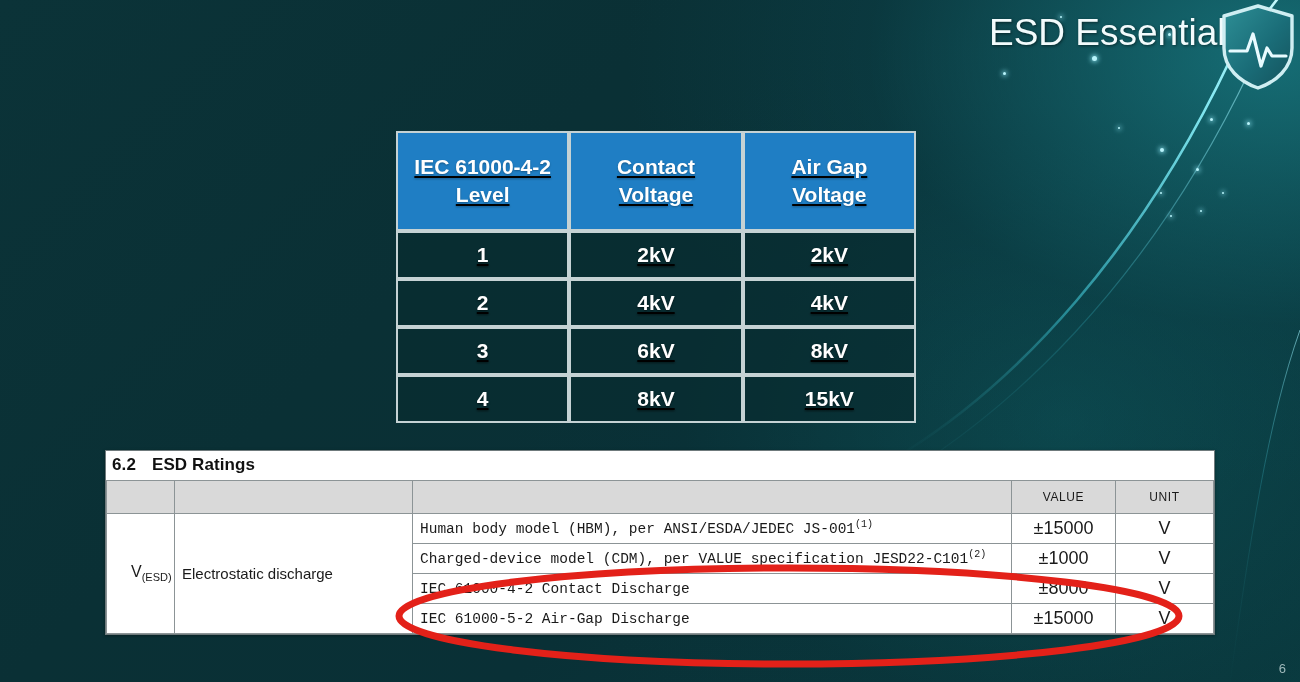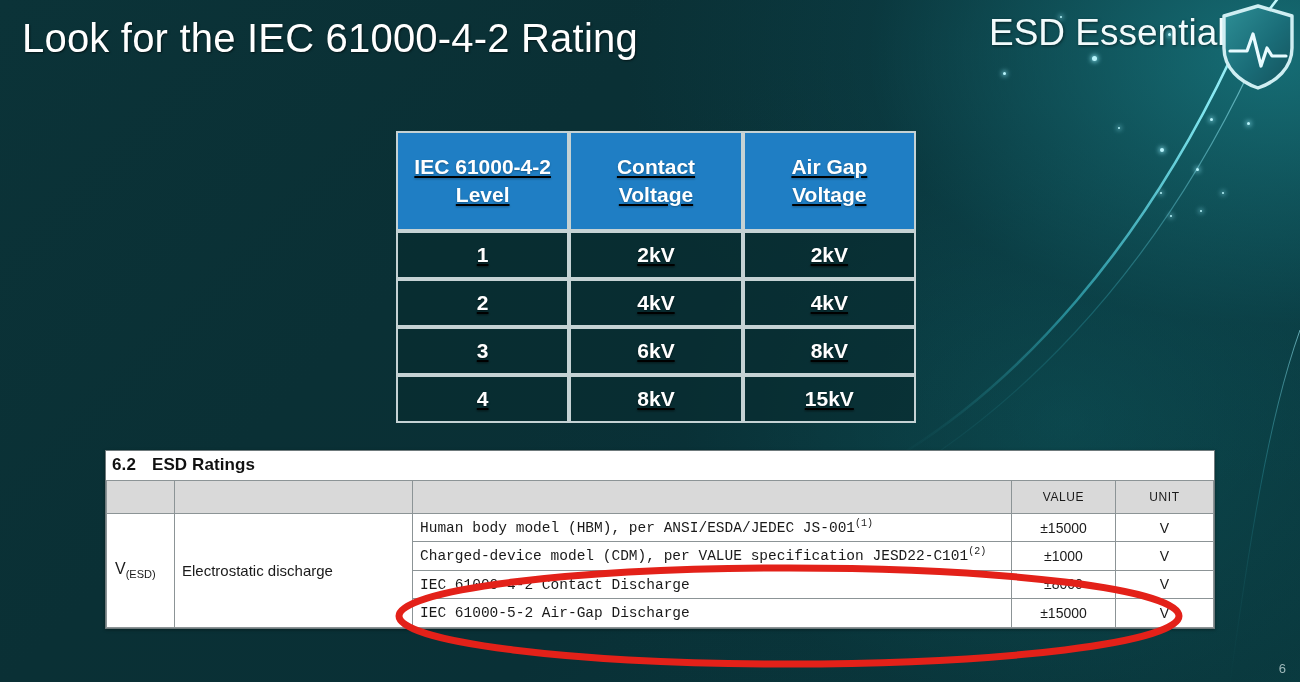--- a/index.html
+++ b/index.html
@@ -142,31 +142,31 @@
     font-size: 12px;
     font-weight: normal;
     letter-spacing: 0.6px;
     height: 24px;
   }
   .ds-table thead th.blank { background: #d9d9d9; }
   td.sym {
     width: 68px;
     text-align: left;
     font-size: 16px;
-    padding-left: 8px;
+    padding-left: 24px;
   }
   td.sym sub { font-size: 11px; }
   td.param {
     width: 238px;
     font-size: 15px;
   }
   td.desc { font-size: 14.5px; line-height: 1.28; font-family: Liberation Mono, monospace; }
   td.value, td.unit {
     text-align: center;
-    font-size: 14px;
+    font-size: 18px;
   }
   col.c-value { width: 104px; }
   col.c-unit  { width: 98px; }
   .sup { font-size: 10px; vertical-align: super; }
 
   
   .annot {
     position: absolute;
     left: 393px;
     top: 562px;
@@ -217,21 +217,20 @@
     <div class="particle" style="left:1160px;top:192px;width:2px;height:2px;"></div>
     <div class="particle" style="left:1200px;top:210px;width:2px;height:2px;"></div>
     <div class="particle" style="left:1247px;top:122px;width:3px;height:3px;"></div>
     <div class="particle" style="left:1170px;top:215px;width:2px;height:2px;"></div>
     <div class="particle" style="left:1225px;top:36px;width:3px;height:3px;"></div>
     <div class="particle" style="left:1003px;top:72px;width:3px;height:3px;"></div>
     <div class="particle" style="left:1060px;top:16px;width:2px;height:2px;"></div>
     <div class="particle" style="left:1222px;top:192px;width:2px;height:2px;"></div>
   </div>
 
-  <div class="title">Look for the IEC 61000-4-2 Rating</div>
 
   <div class="brand">
     <span class="brand-text">ESD Essentials</span>
     <svg class="brand-shield" viewBox="0 0 76 86">
       <defs>
         <linearGradient id="shieldG" x1="0" y1="0" x2="1" y2="1">
           <stop offset="0%" stop-color="#2e8f96"></stop>
           <stop offset="55%" stop-color="#1a6d78"></stop>
           <stop offset="100%" stop-color="#14525c"></stop>
         </linearGradient>

